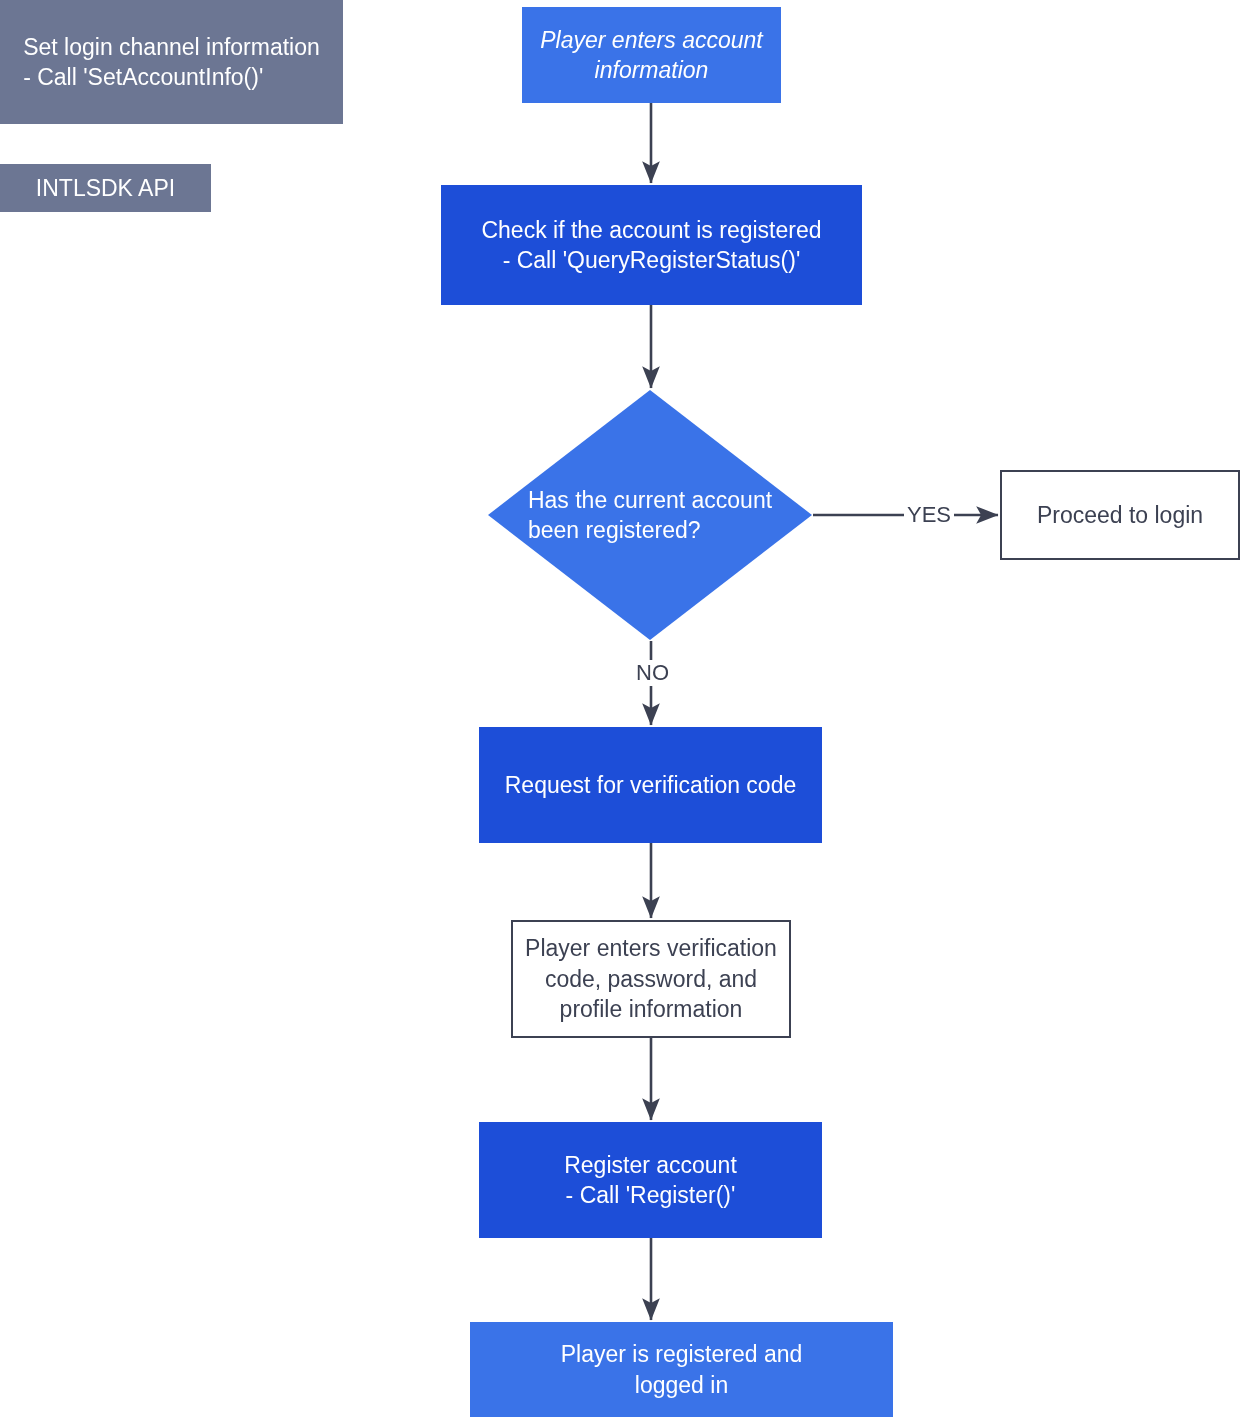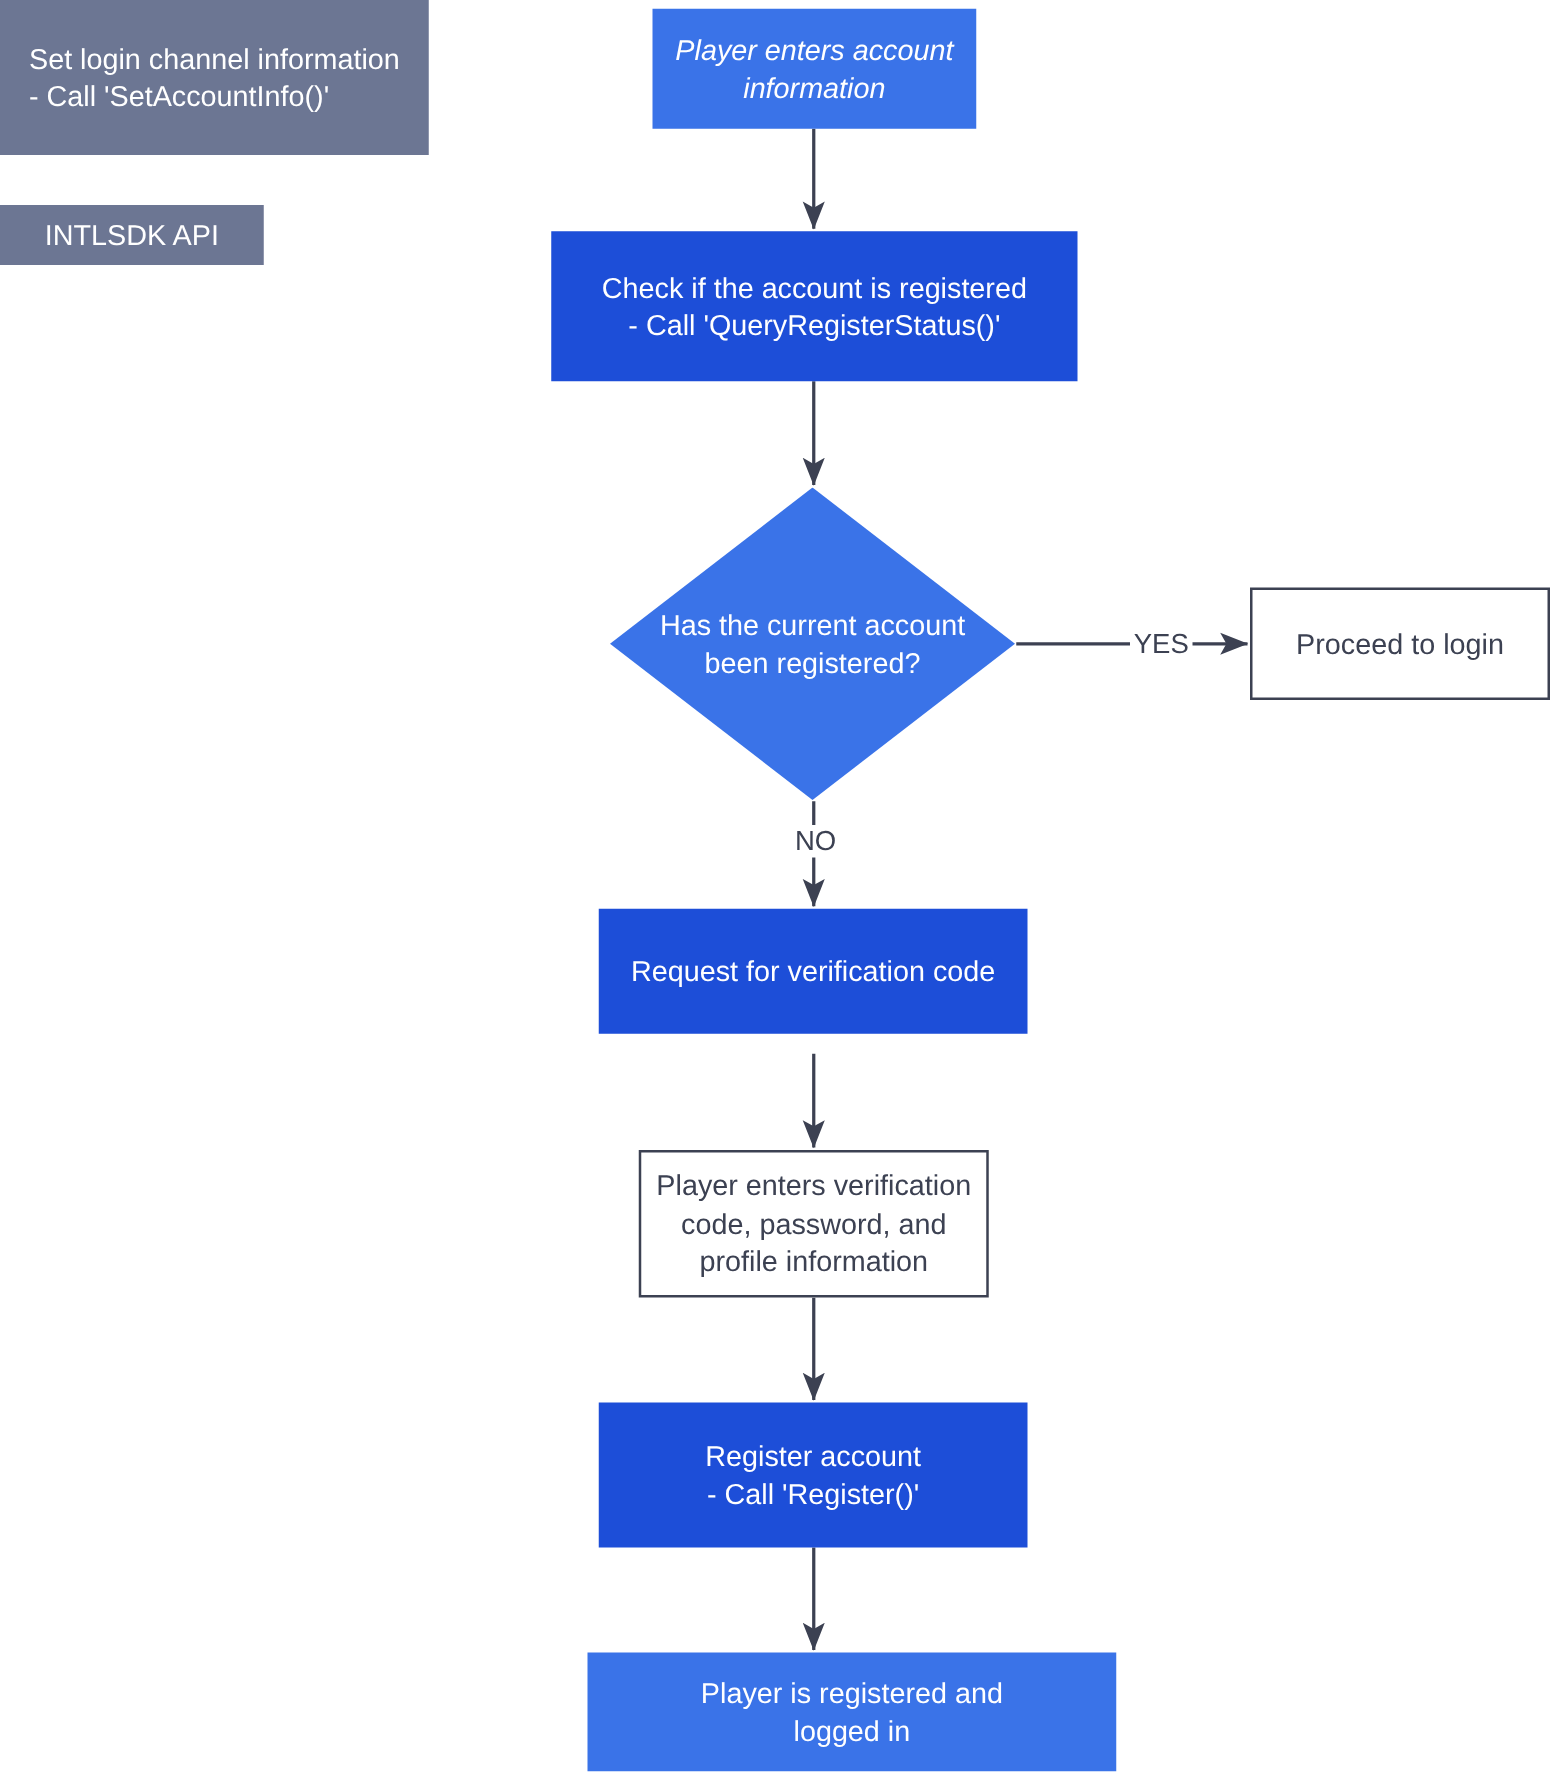--- a/index.html
+++ b/index.html
@@ -62,21 +62,20 @@
     position: absolute;
   }
   .diamond-label {
     position: absolute;
     left: 0; top: 0;
     width: 100%;
     height: 100%;
     display: flex;
     align-items: center;
     justify-content: center;
-    text-align: center;
     color: #ffffff;
     font-size: 23px;
     line-height: 1.32;
     white-space: pre-line;
     pointer-events: none;
   }
   .edge-label {
     position: absolute;
     color: #3c4152;
     font-size: 22px;
@@ -143,21 +142,21 @@
       <polygon points="162,0 324,125 162,250 0,125" fill="#3a73e8"></polygon>
     </svg>
     <div class="diamond-label">Has the current account
 been registered?</div>
   </div>
 
   <div class="node node-white" style="left:1000px; top:470px; width:240px; height:90px;">
     <span>Proceed to login</span>
   </div>
 
-  <div class="node node-gray" style="left:479px; top:727px; width:343px; height:100px;">
+  <div class="node node-gray" style="left:479px; top:727px; width:343px; height:116px;">
     <span>Request for verification code</span>
   </div>
 
   <div class="node node-white" style="left:511px; top:920px; width:280px; height:118px;">
     <span>Player enters verification
 code, password, and
 profile information</span>
   </div>
 
   <div class="node node-gray" style="left:479px; top:1122px; width:343px; height:116px;">

